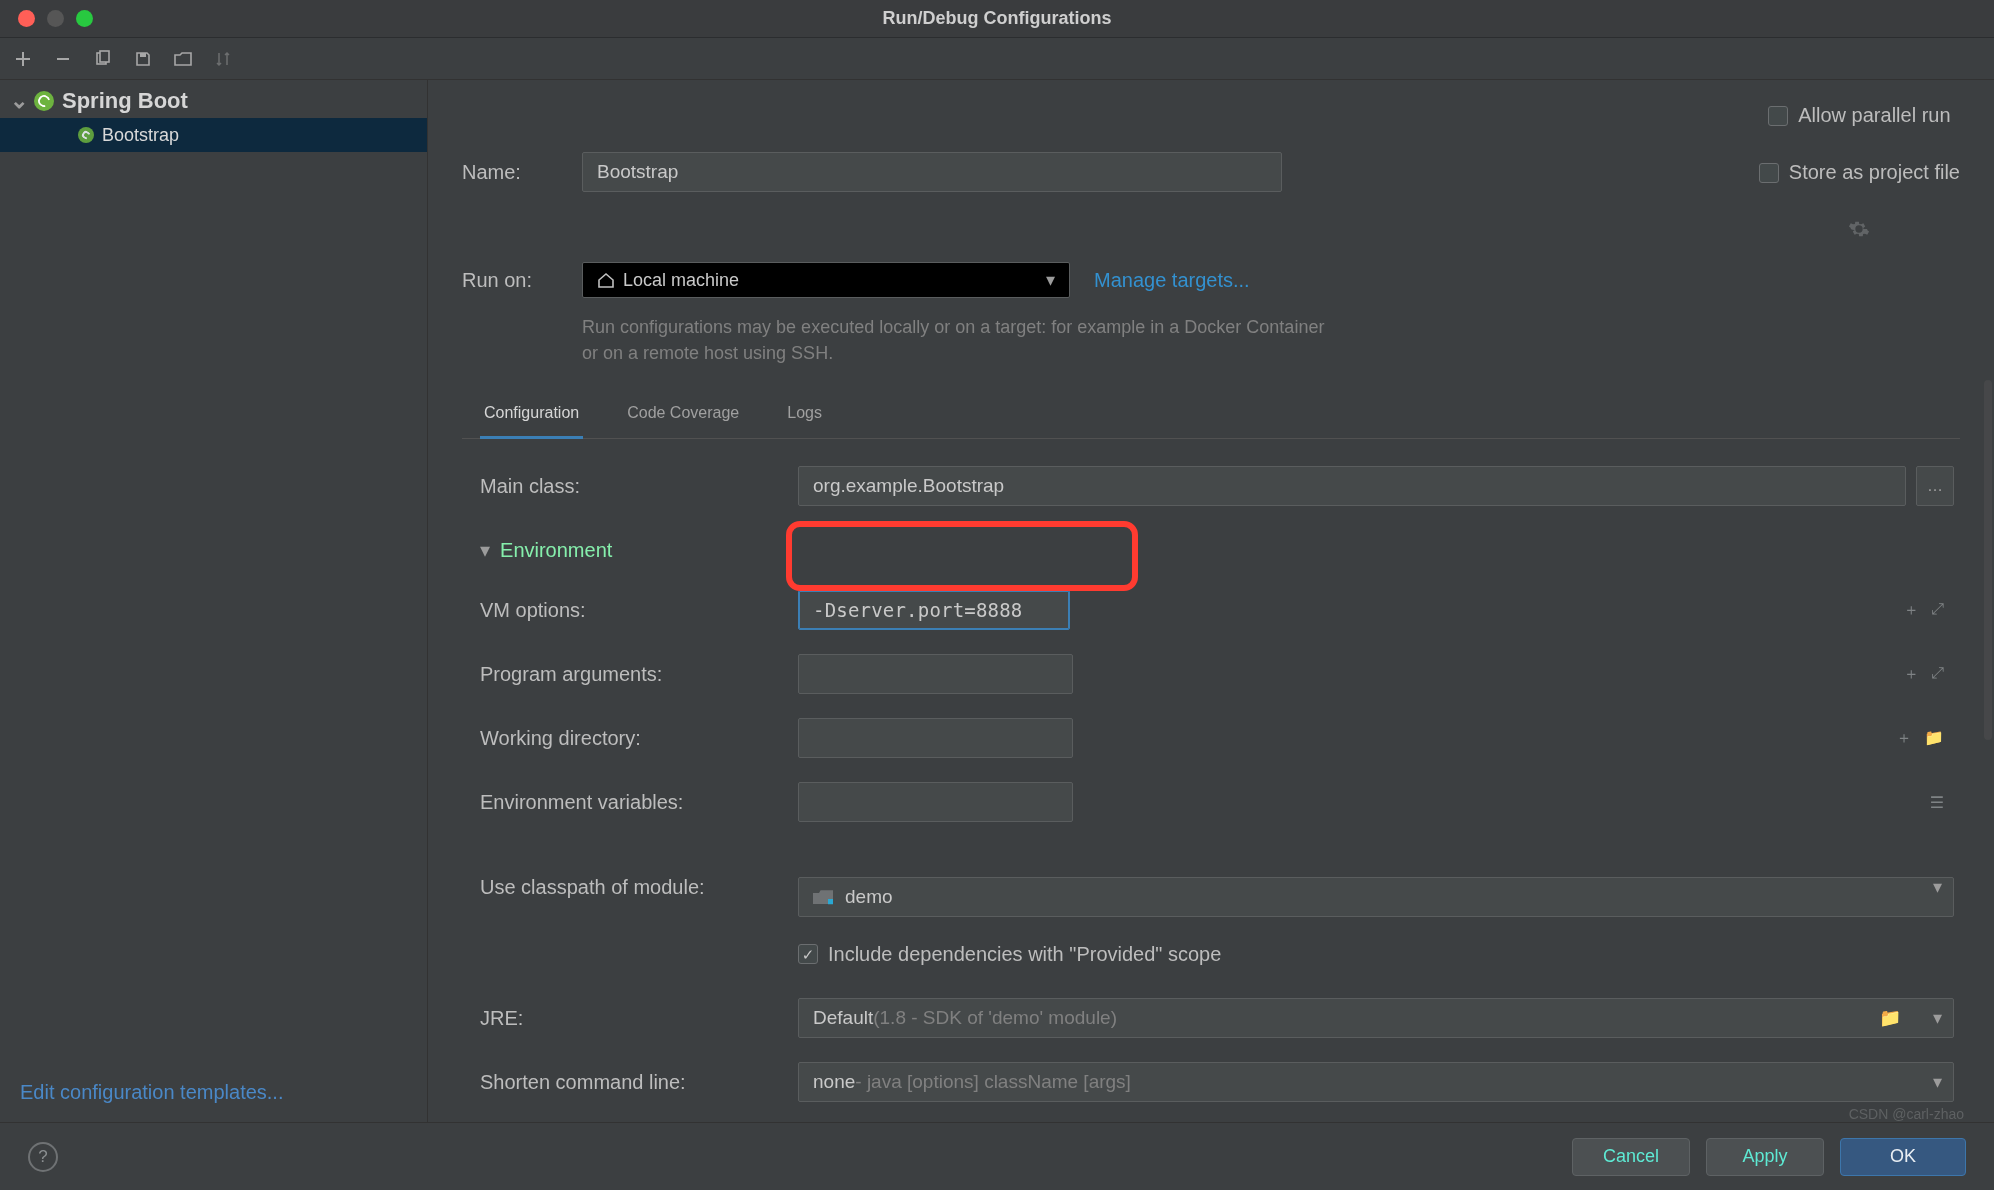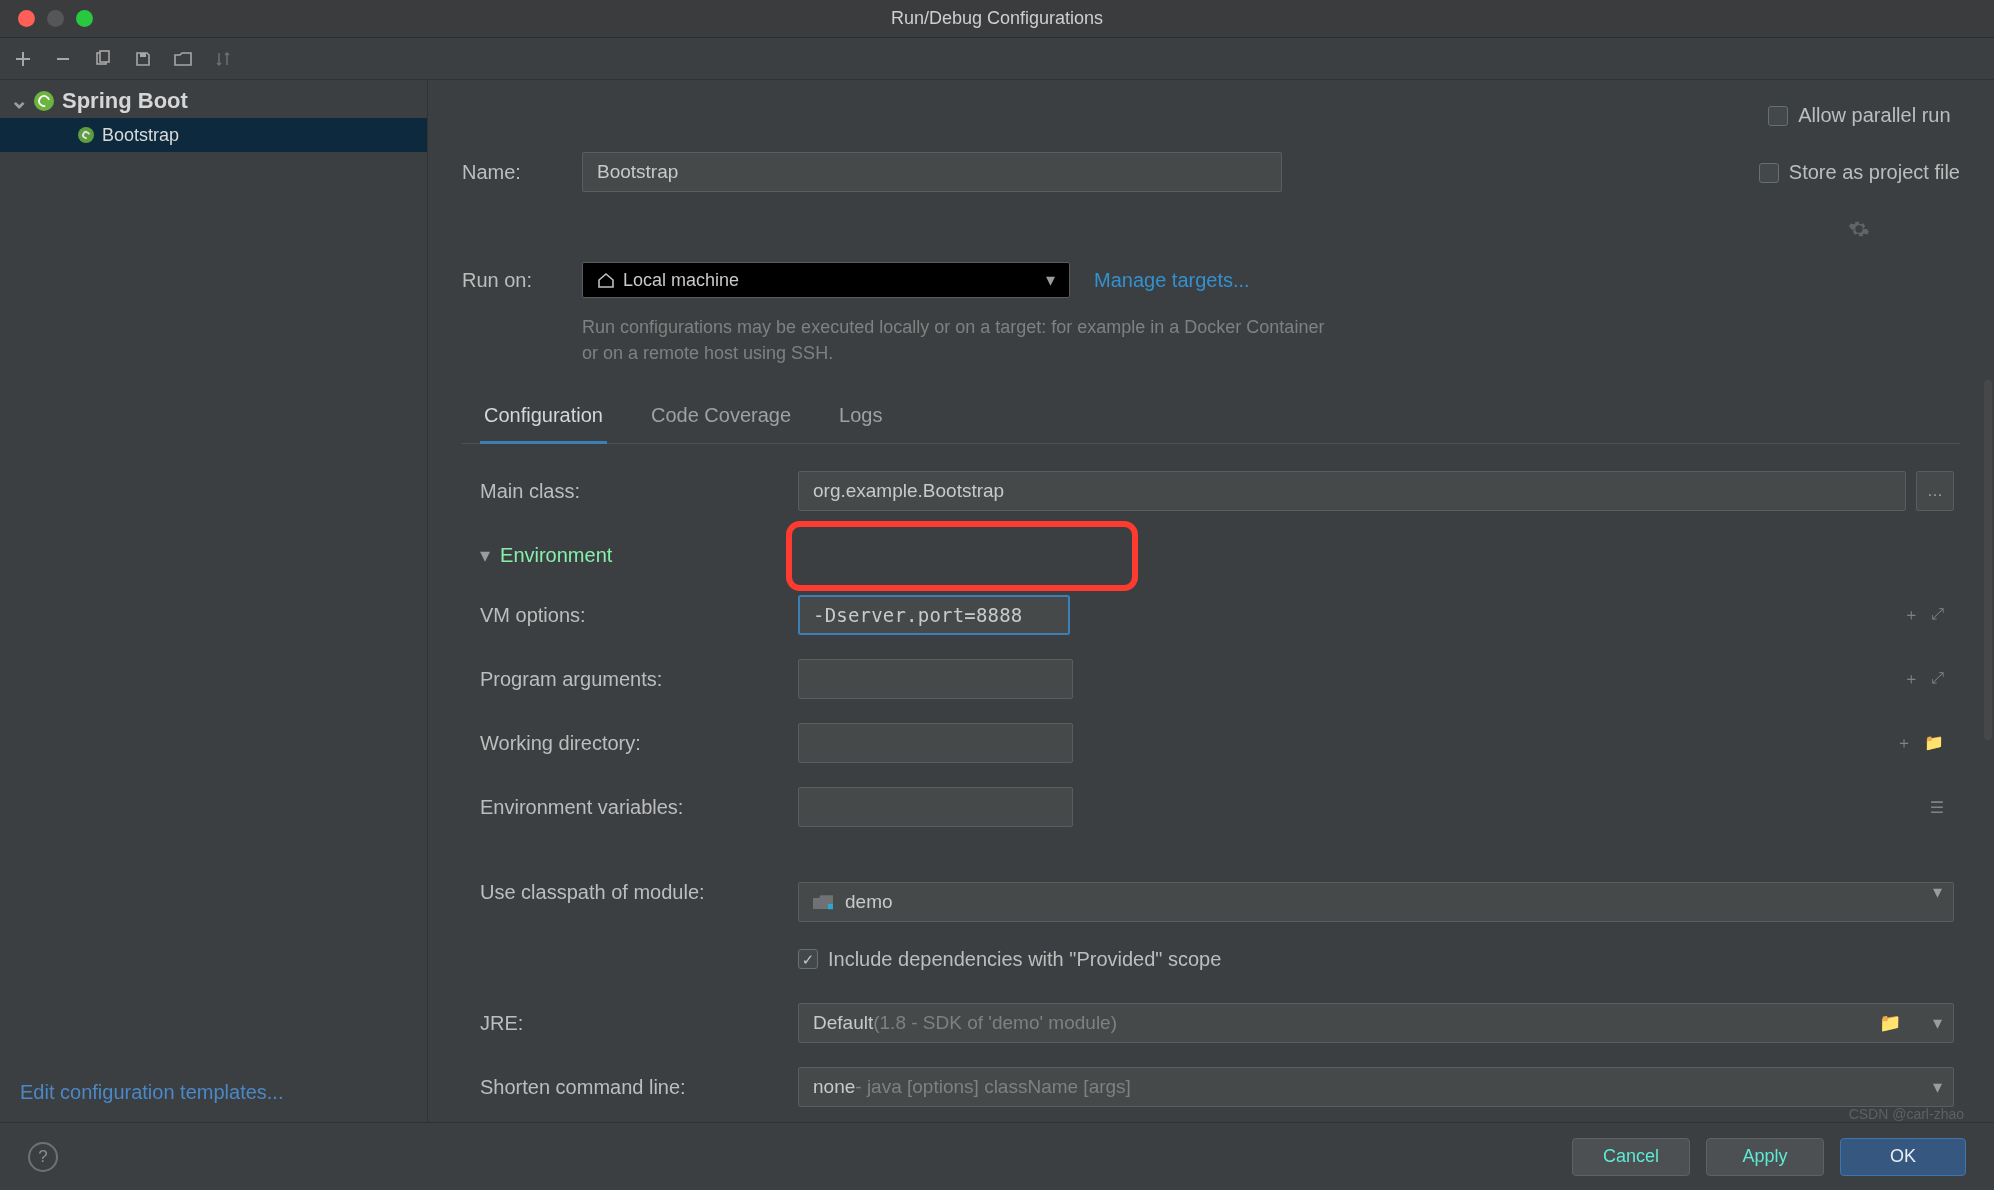--- a/index.html
+++ b/index.html
@@ -1,18 +1,18 @@
 <!DOCTYPE html>
 <html><head>
 <meta charset="utf-8">
 <style>
 * { box-sizing: border-box; margin: 0; padding: 0; }
 html, body { width: 1994px; height: 1190px; font-family: -apple-system, "Helvetica Neue", Arial, sans-serif; background: #3c3f41; color: #bbbbbb; font-size: 18px; overflow: hidden; }
 .window { width: 100%; height: 100%; display: flex; flex-direction: column; background: #3c3f41; }
-.titlebar { height: 38px; background: #3a3c3e; display: flex; align-items: center; border-bottom: 1px solid #2b2d2f; position: relative; }
+.titlebar { height: 38px; background: #3a3c3e; display: flex; align-items: center; border-bottom: 1px solid #2b2d2f; position: relative; font-weight: bold; }
 .traffic { display: flex; gap: 12px; padding-left: 18px; }
 .traffic .dot { width: 17px; height: 17px; border-radius: 50%; }
 .dot.red { background: #ff5f57; }
 .dot.yel { background: #565656; }
 .dot.grn { background: #28c940; }
 .titlebar .title { position: absolute; left: 50%; transform: translateX(-50%); color: #cfcfcf; font-size: 18px; }
 .toolbar { height: 42px; background: #3c3f41; display: flex; align-items: center; padding: 0 12px; gap: 18px; border-bottom: 1px solid #323232; }
 .toolbar .ico { width: 22px; height: 22px; display: flex; align-items: center; justify-content: center; color: #a7a7a7; }
 .body { flex: 1; display: flex; min-height: 0; }
 .sidebar { width: 428px; background: #3c3f41; border-right: 1px solid #323232; display: flex; flex-direction: column; }
@@ -31,21 +31,21 @@
 .name-input { width: 700px; height: 40px; background: #45494a; border: 1px solid #5a5d5e; color: #c9c9c9; padding: 0 14px; font-size: 19px; border-radius: 2px; }
 .checks { margin-left: auto; display: flex; align-items: center; gap: 34px; flex-direction: column; }
 .chk { display: flex; align-items: center; gap: 10px; color: #bdbdbd; font-size: 20px; }
 .chkbox { width: 20px; height: 20px; border: 1px solid #6b6e70; background: #43494a; border-radius: 3px; display: inline-flex; align-items: center; justify-content: center; }
 .chkbox.on::after { content: "✓"; color: #c9c9c9; font-size: 15px; line-height: 1; }
 .gear { width: 22px; height: 22px; color: #7a7d7e; }
 .combo { height: 36px; background: #000000; border: 1px solid #5a5d5e; color: #c9c9c9; display: flex; align-items: center; padding: 0 14px; gap: 8px; min-width: 488px; border-radius: 2px; position: relative; }
 .combo .caret { margin-left: auto; color: #9c9c9c; }
 .link { color: #3391d0; font-size: 20px; }
 .hint { font-size: 18px; color: #808080; margin-left: 120px; margin-top: -6px; margin-bottom: 28px; width: 760px; line-height: 1.45; }
-.tabs { display: flex; gap: 40px; border-bottom: 1px solid #515151; padding-left: 18px; margin-bottom: 26px; font-size: 20px; }
+.tabs { display: flex; gap: 40px; border-bottom: 1px solid #515151; padding-left: 18px; margin-bottom: 26px; font-size: 16px; }
 .tab { padding: 10px 4px 14px; color: #a0a0a0; cursor: pointer; }
 .tab.active { color: #d6d6d6; border-bottom: 3px solid #3b7fb5; margin-bottom: -1px; }
 .form { flex: 1; overflow: auto; padding-left: 18px; padding-right: 6px; position: relative; }
 .form .frow { display: flex; align-items: center; margin-bottom: 22px; min-height: 42px; }
 .form .flabel { width: 318px; color: #bdbdbd; font-size: 20px; display: flex; align-items: center; gap: 10px; }
 .form .fctrl { flex: 1; display: flex; align-items: center; gap: 10px; }
 .txt { flex: 1; height: 40px; background: #45494a; border: 1px solid #5a5d5e; color: #c9c9c9; padding: 0 14px; font-size: 19px; border-radius: 2px; font-family: inherit; }
 .txt.mono { font-family: Menlo, Consolas, monospace; font-size: 19px; letter-spacing: .2px; }
 .txt.focus { border: 1px solid #3b7fb5; box-shadow: inset 0 0 0 1px #3b7fb5; background: #45494a; }
 .iconbtn { width: 38px; height: 40px; border: 1px solid #5a5d5e; background: #45494a; color: #a0a0a0; display: flex; align-items: center; justify-content: center; border-radius: 2px; font-size: 16px; }

